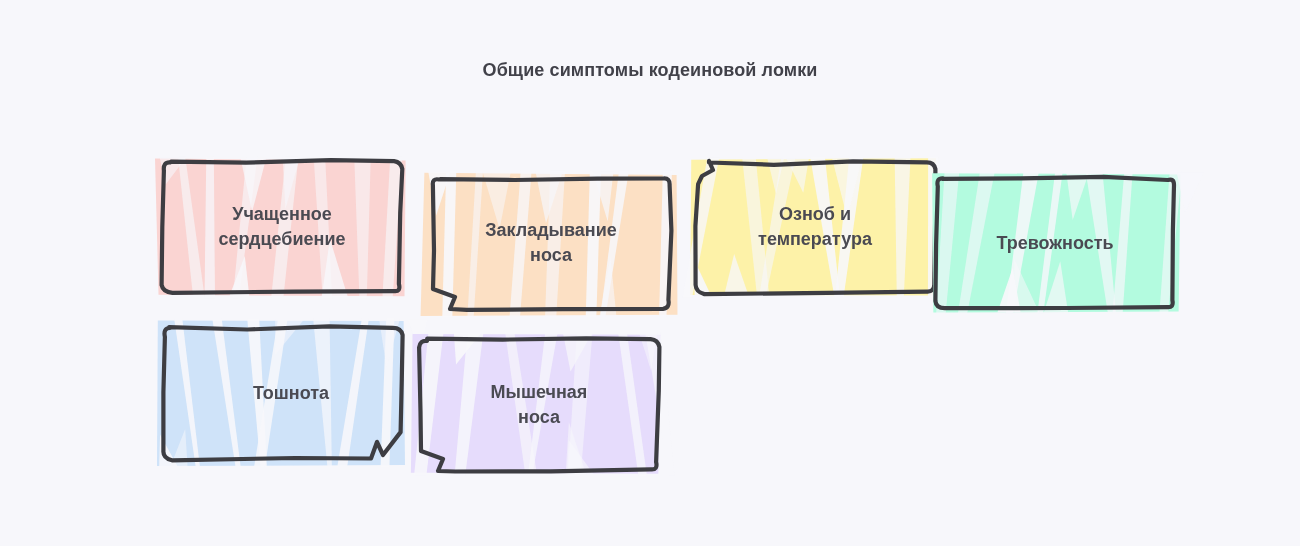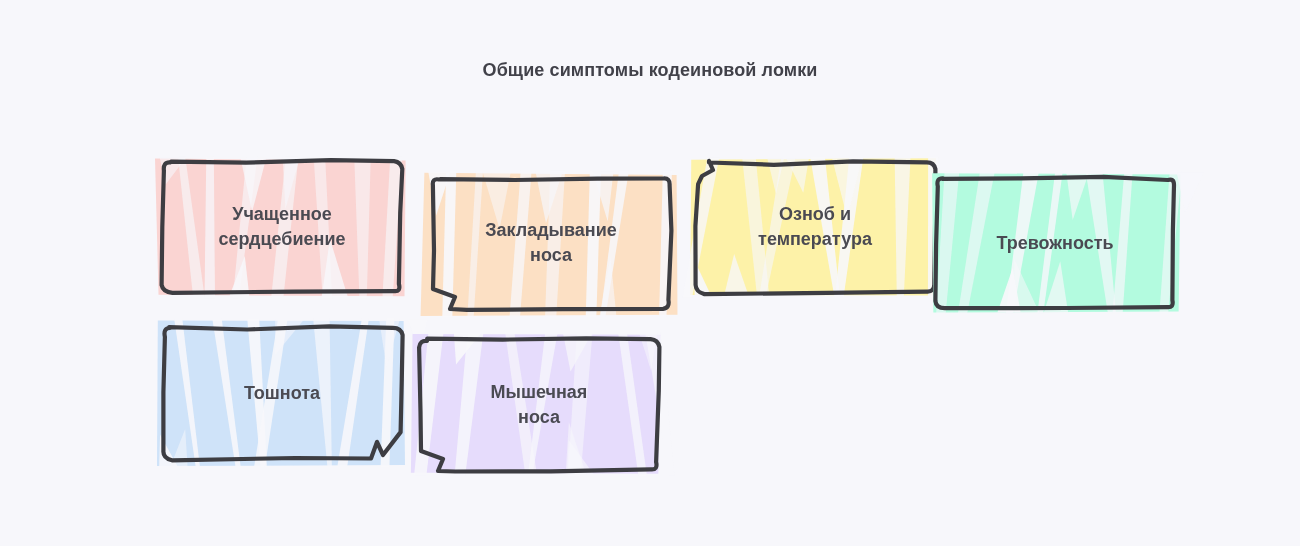--- a/index.html
+++ b/index.html
@@ -146,21 +146,21 @@
             <path d="M 78.910824279725 134.55012321497784 L 103.24489520455008 134.55012321497784 L 78.1335227299172 80.76336651517235 Z" fill="#f7f7fb" opacity="0.54"></path>
             <path d="M 61.372378083585005 134.55012321497784 L 84.60639545908495 134.55012321497784 L 76.75477002084011 89.83524989235924 Z" fill="#f7f7fb" opacity="0.93"></path>
             <path d="M 130.2685709643497 -5.859277723757214 L 153.05611653675143 -5.859277723757214 L 136.71257216563103 42.027564060421454 Z" fill="#f7f7fb" opacity="0.67"></path>
             <path d="M 107.7915030064953 134.55012321497784 L 132.10753446636141 134.55012321497784 L 124.26258856303178 83.31521319193541 Z" fill="#f7f7fb" opacity="0.68"></path>
             <path d="M 240.68842994826306 -5.859277723757214 L 268.015157820664 -5.859277723757214 L 249.12617504695717 35.2204046334235 Z" fill="#f7f7fb" opacity="0.83"></path>
           </g>
           <path d="M 6.5 0.8 L 84.7 0.4 L 167.6 -1.1 L 231.8 2.0 Q 238 0 238.0 7 L 236.9 51.8 L 236.4 122.3 Q 238 130 231 129.1 L 130.0 130.0 L 8.9 130.2 Q 0 130 -0.6 123 L 0.1 66.4 L 1.8 8.4 Q 0 0 7 0.3 Z" fill="none" stroke="#3d3d42" stroke-width="4.2" stroke-linejoin="round" stroke-linecap="round"></path>
         </svg>
         <div class="card-label">Тревожность</div>
       </div>
-      <div class="card" style="left: 163px; top: 328px; width: 238px; height: 130px;">
+      <div class="card" style="left: 163px; top: 328px; width: 238px; height: 130px; padding-left: 18px;">
         <svg width="270" height="162" viewBox="-16 -16 270 162" style="left: -16px; top: -16px;">
           <g>
             <path d="M -5.191165684345721 -7.439686536528024 L 240.6321853998267 -6.973591563745211 L 241.97376483910426 137.05036342332622 L -6.003970858642818 138.0332621373391 Z" fill="#cfe3f9"></path>
             <path d="M 11.129354208967612 -9.439686536528024 L 19.283548087678902 -9.439686536528024 L 36.94448906945673 139.05036342332622 L 32.7189944163652 139.05036342332622 Z" fill="#f7f7fb" opacity="0.89"></path>
             <path d="M 49.28256478140516 -9.439686536528024 L 58.66104998530204 -9.439686536528024 L 77.7148894825953 139.05036342332622 L 72.55841295460431 139.05036342332622 Z" fill="#f7f7fb" opacity="0.89"></path>
             <path d="M 84.22277124010289 -9.439686536528024 L 96.17657525852296 -9.439686536528024 L 103.84642276400201 139.05036342332622 L 97.57546290881854 139.05036342332622 Z" fill="#f7f7fb" opacity="0.92"></path>
             <path d="M 115.1021804824016 -9.439686536528024 L 124.58617812655223 -9.439686536528024 L 101.92079914171286 139.05036342332622 L 91.09166860817544 139.05036342332622 Z" fill="#f7f7fb" opacity="0.88"></path>
             <path d="M 150.14358418388326 -9.439686536528024 L 166.56864523534932 -9.439686536528024 L 168.84848184497358 139.05036342332622 L 164.3936339128999 139.05036342332622 Z" fill="#f7f7fb" opacity="0.73"></path>
             <path d="M 198.85658918720247 -9.439686536528024 L 205.87571989399848 -9.439686536528024 L 184.18521320116685 139.05036342332622 L 174.2566813127934 139.05036342332622 Z" fill="#f7f7fb" opacity="0.89"></path>
             <path d="M 223.2347247944242 -9.439686536528024 L 231.43889865791905 -9.439686536528024 L 226.41889523108972 139.05036342332622 L 217.5783431968418 139.05036342332622 Z" fill="#f7f7fb" opacity="0.91"></path>

